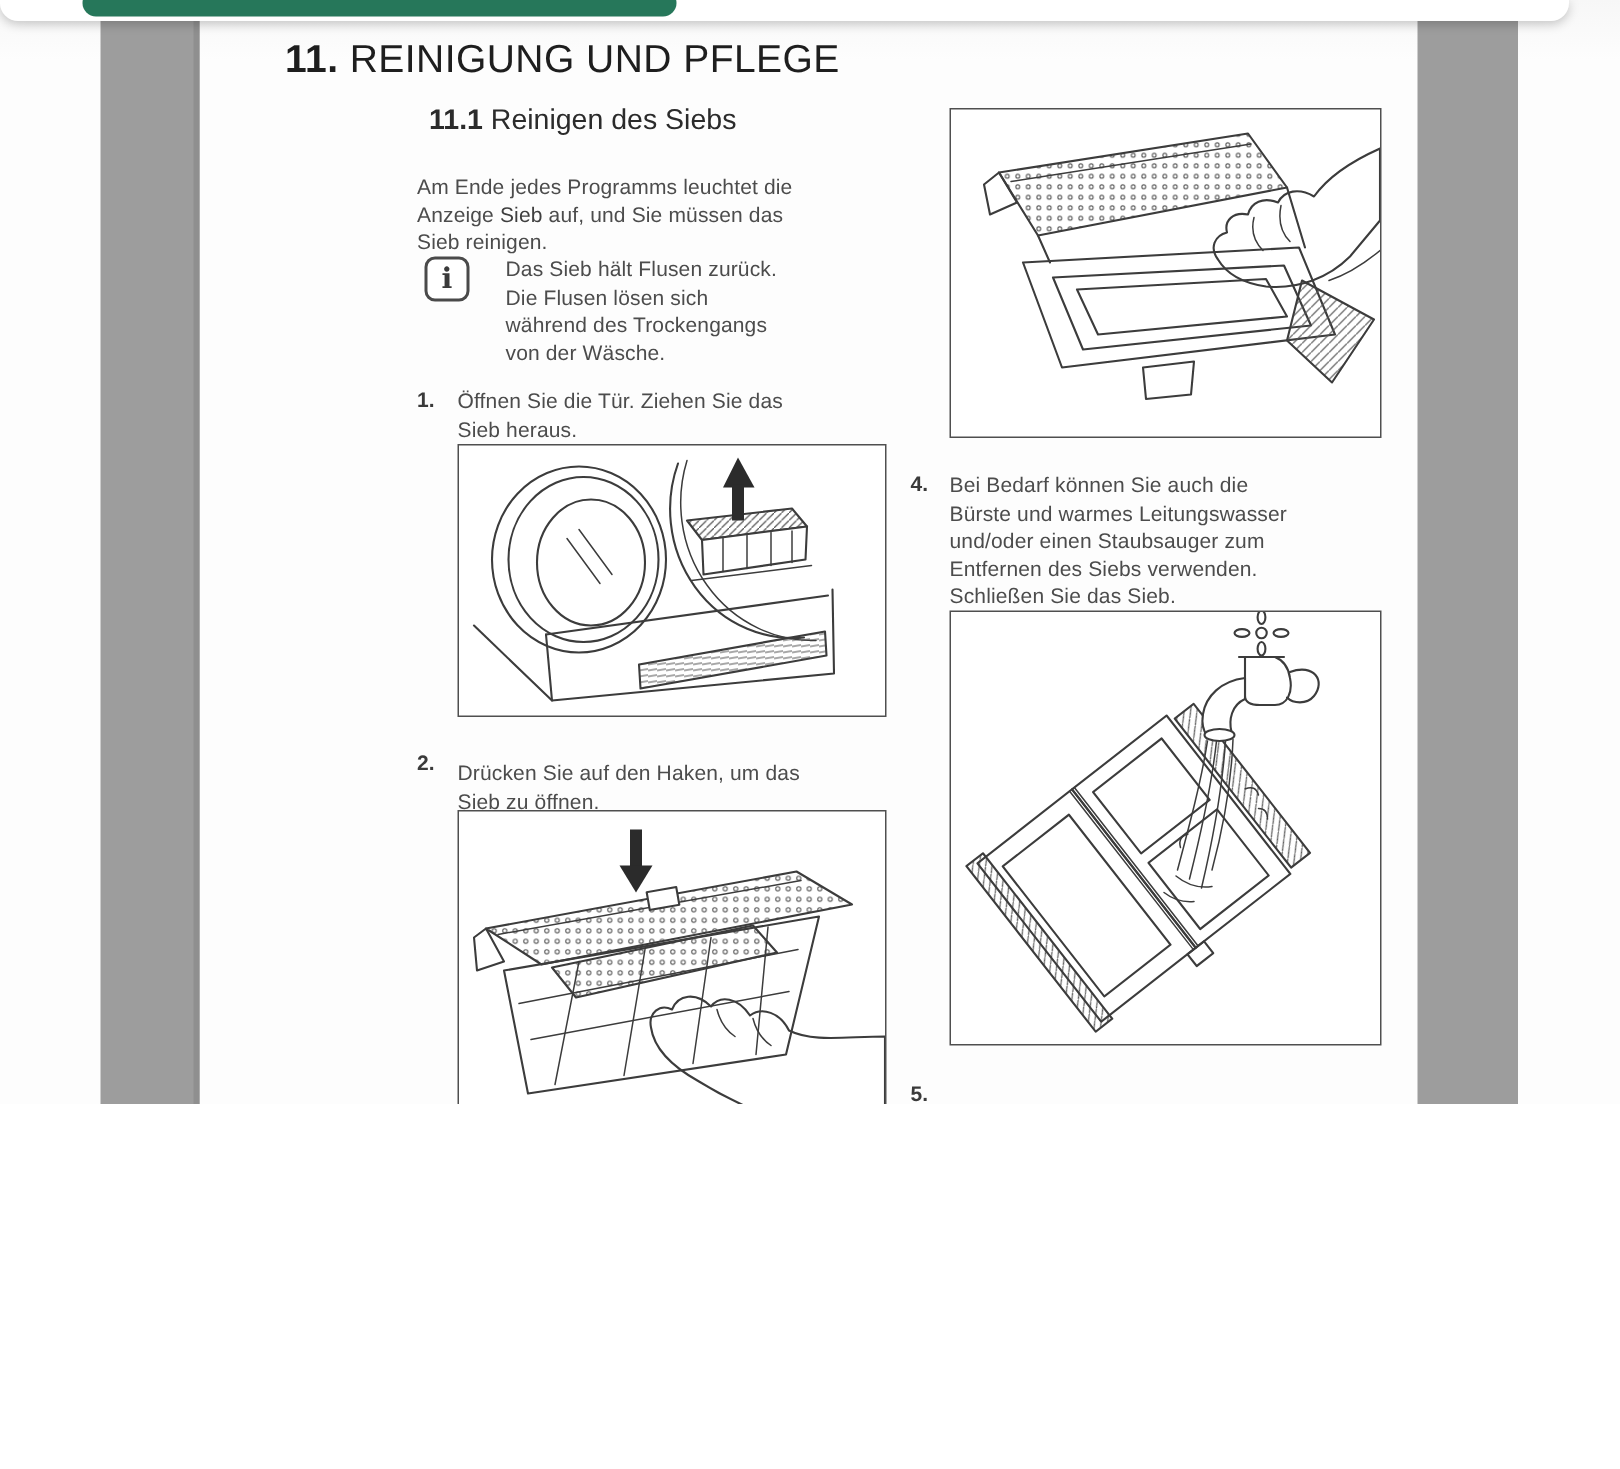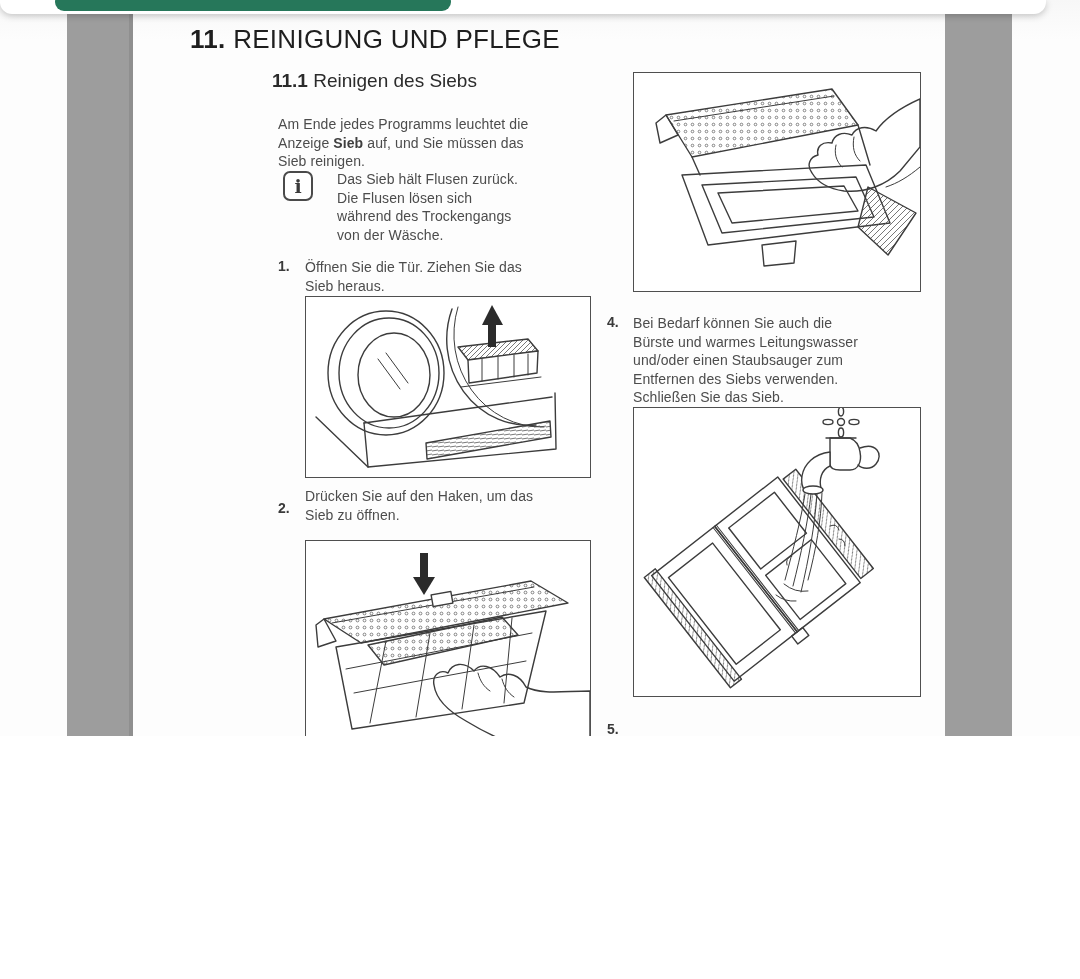--- a/index.html
+++ b/index.html
@@ -10,25 +10,25 @@
   .topbar{position:absolute;left:0;top:0;width:1046px;height:14px;background:#ffffff;
           border-radius:0 0 12px 12px;box-shadow:0 2px 7px rgba(0,0,0,0.22);z-index:5;}
   .pill{position:absolute;left:55px;top:-7px;width:396px;height:18px;border-radius:9px;z-index:6;}
   
   .gray-bar{position:absolute;top:14px;bottom:0;z-index:1;}
   .gray-bar.left{left:67px;width:62px;border-right:4px solid #8f8f8f;}
   .gray-bar.right{left:945px;width:67px;}
   
   .title{position:absolute;left:190px;top:24px;font-size:26px;color:#1e1e1e;letter-spacing:0.3px;white-space:nowrap;}
   .title b{font-weight:700;}
-  .h2{position:absolute;left:272px;top:70px;font-size:19px;color:#2b2b2b;white-space:nowrap;}
+  .h2{position:absolute;left:286px;top:70px;font-size:19px;color:#2b2b2b;white-space:nowrap;}
   .h2 b{font-weight:700;}
   .body-text{font-size:14px;line-height:18.5px;letter-spacing:0.1px;color:#4c4c4c;white-space:pre-line;}
   .para{position:absolute;left:278px;top:103px;width:310px;margin-top:12px;}
-  .para b{font-weight:700;color:#3f3f3f;}
+  .para b{font-weight:400;color:#3f3f3f;}
   .note-icon{position:absolute;left:283px;top:171px;width:26px;height:26px;border:2px solid #4a4a4a;
              border-radius:7px;display:flex;align-items:center;justify-content:center;
              font-family:"DejaVu Serif",serif;font-weight:700;font-size:19px;color:#3a3a3a;background:#fff;}
   .note-text{position:absolute;left:337px;top:170px;width:250px;}
   .step-num{position:absolute;font-weight:700;font-size:14px;color:#3a3a3a;}
   .step-text{position:absolute;width:284px;}
   .figure{position:absolute;background:#ffffff;border:1px solid #4f4f4f;}
   .ln{stroke:#3c3c3c;fill:none;stroke-width:1.4;stroke-linecap:round;stroke-linejoin:round;}
   .fill-dark{fill:#2b2b2b;stroke:none;}
   .thin{stroke-width:1;}
@@ -94,21 +94,21 @@
         <path class="thin" d="M176 62 L176 84 M192 60 L192 82 M208 58 L208 80 M222 57 L222 78"></path>
         <path class="thin" d="M155 90 L235 80"></path>
       </g>
 
       <polygon class="fill-dark" points="176,28 197,28 186,8"></polygon>
       <rect class="fill-dark" x="182" y="26" width="8" height="24"></rect>
     </svg>
   </div>
 
   <div class="step-num" style="left:278px;top:500px;">2.</div>
-  <div class="step-text body-text" style="left:305px;top:487px;">Drücken Sie auf den Haken, um das
+  <div class="step-text body-text" style="left:305px;top:506px;">Drücken Sie auf den Haken, um das
 Sieb zu öffnen.</div>
 
   <div class="figure" style="left:305px;top:540px;width:284px;height:217px;">
     <svg width="284" height="217" viewBox="0 0 284 217">
       <defs>
         <pattern id="f2dots" width="7" height="7" patternUnits="userSpaceOnUse">
           <circle cx="2.5" cy="2.5" r="1.4" fill="none" stroke="#555" stroke-width="0.7"></circle>
         </pattern>
       </defs>
       <g class="ln">

